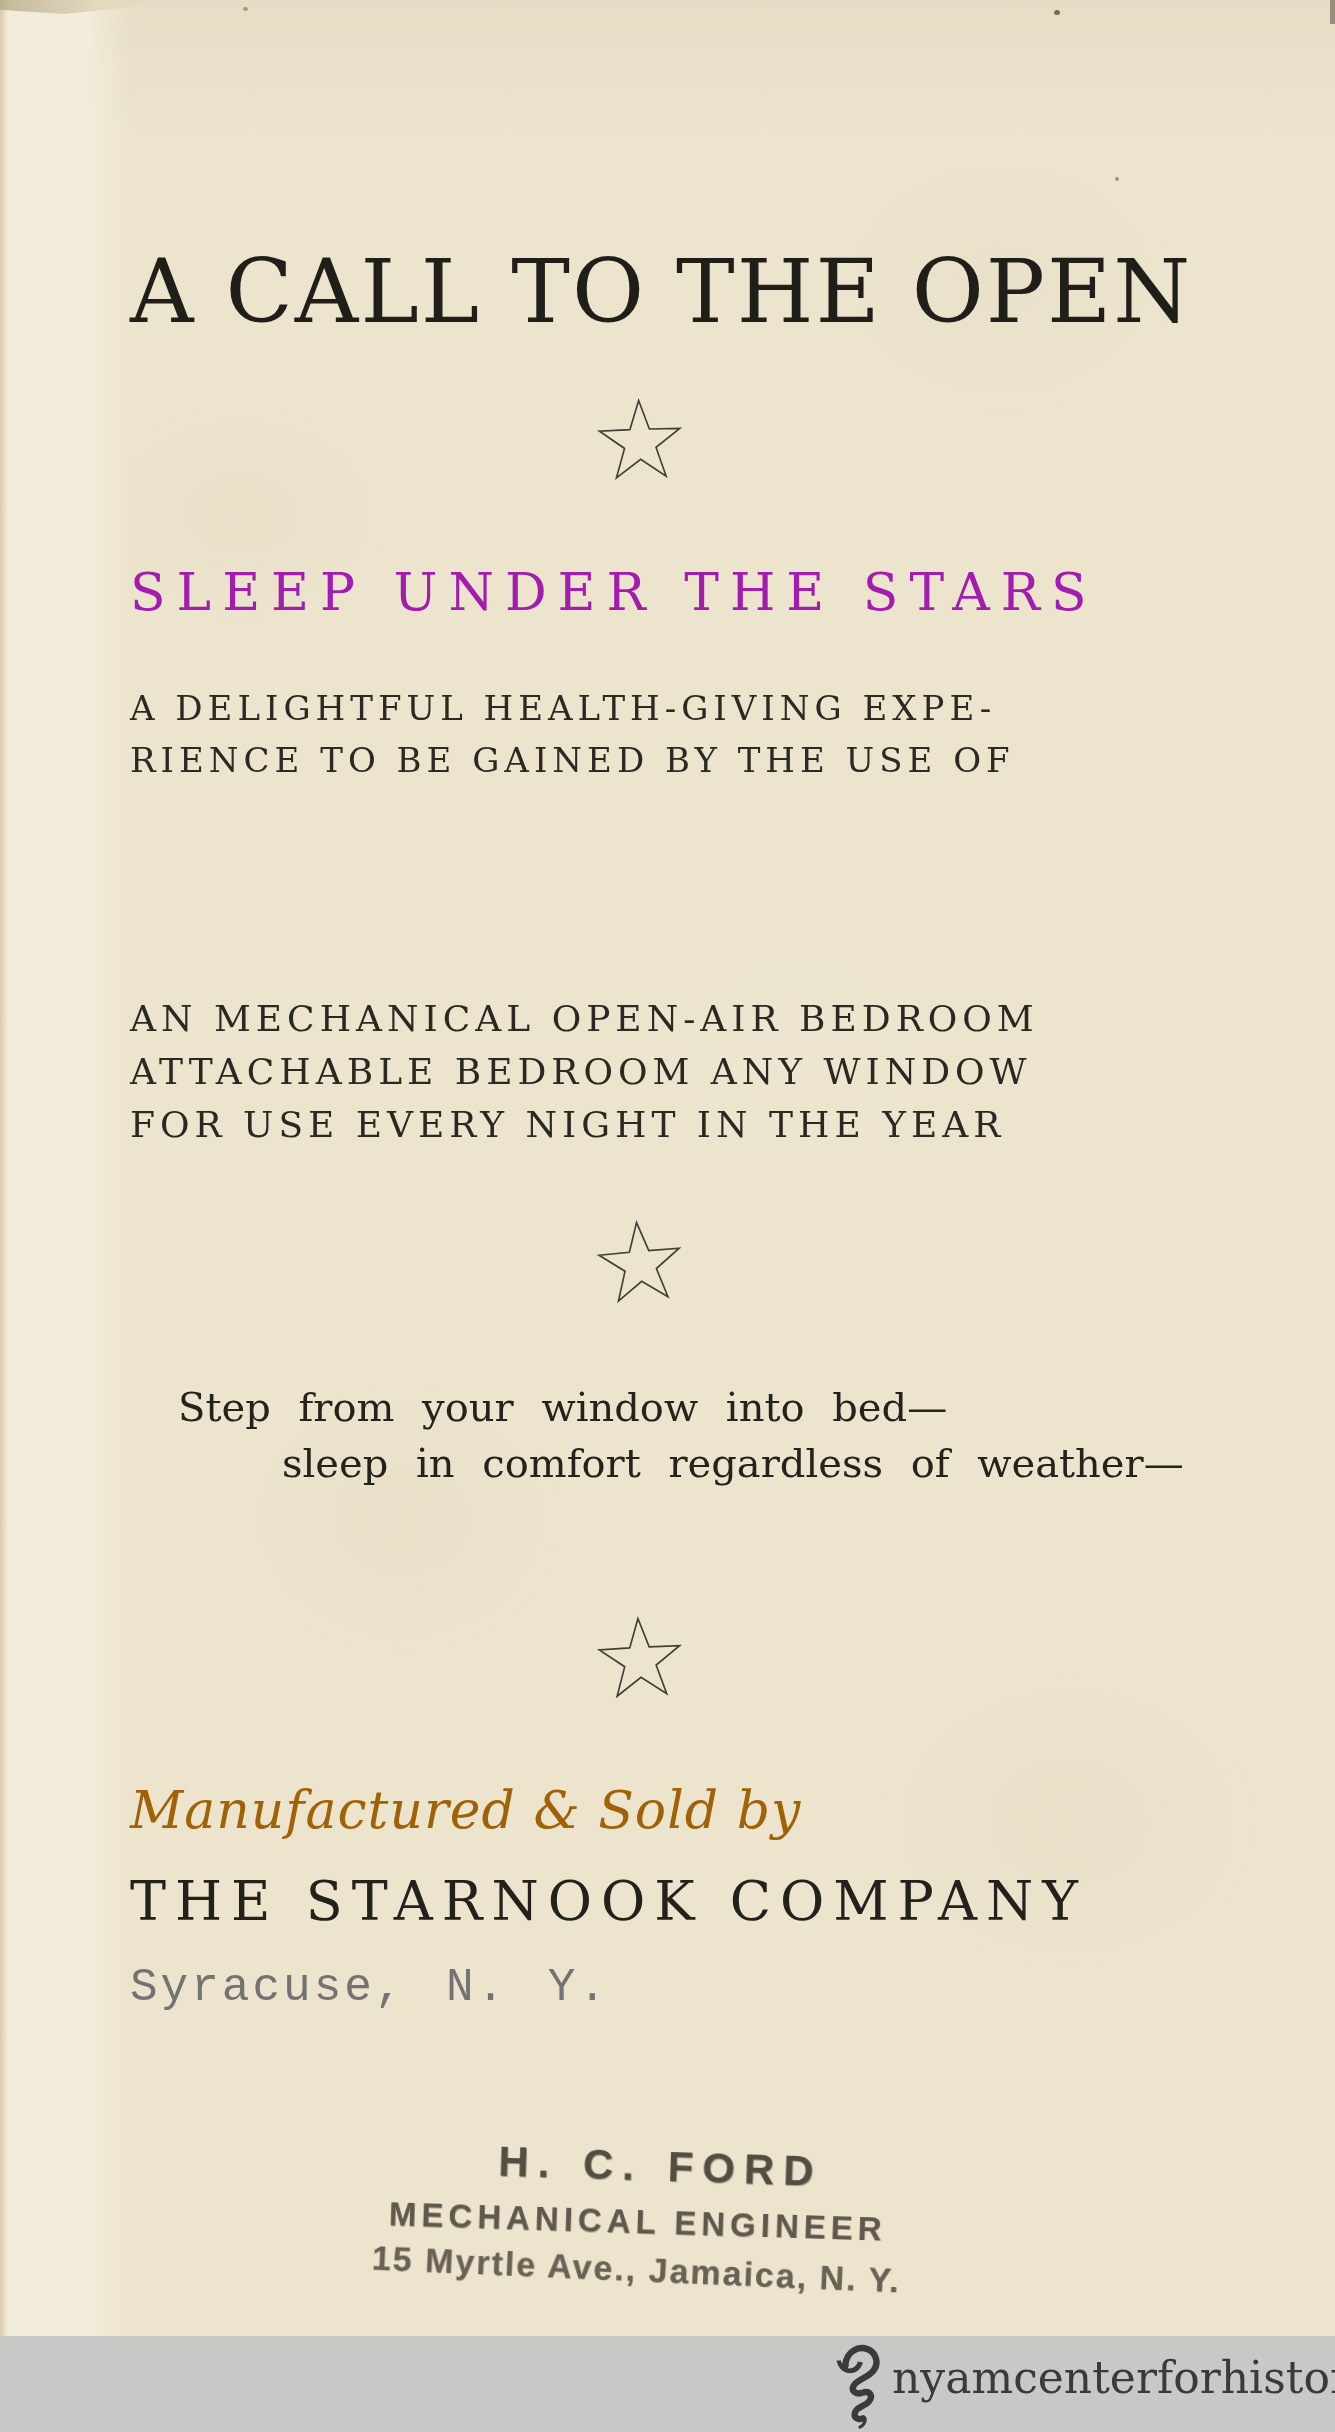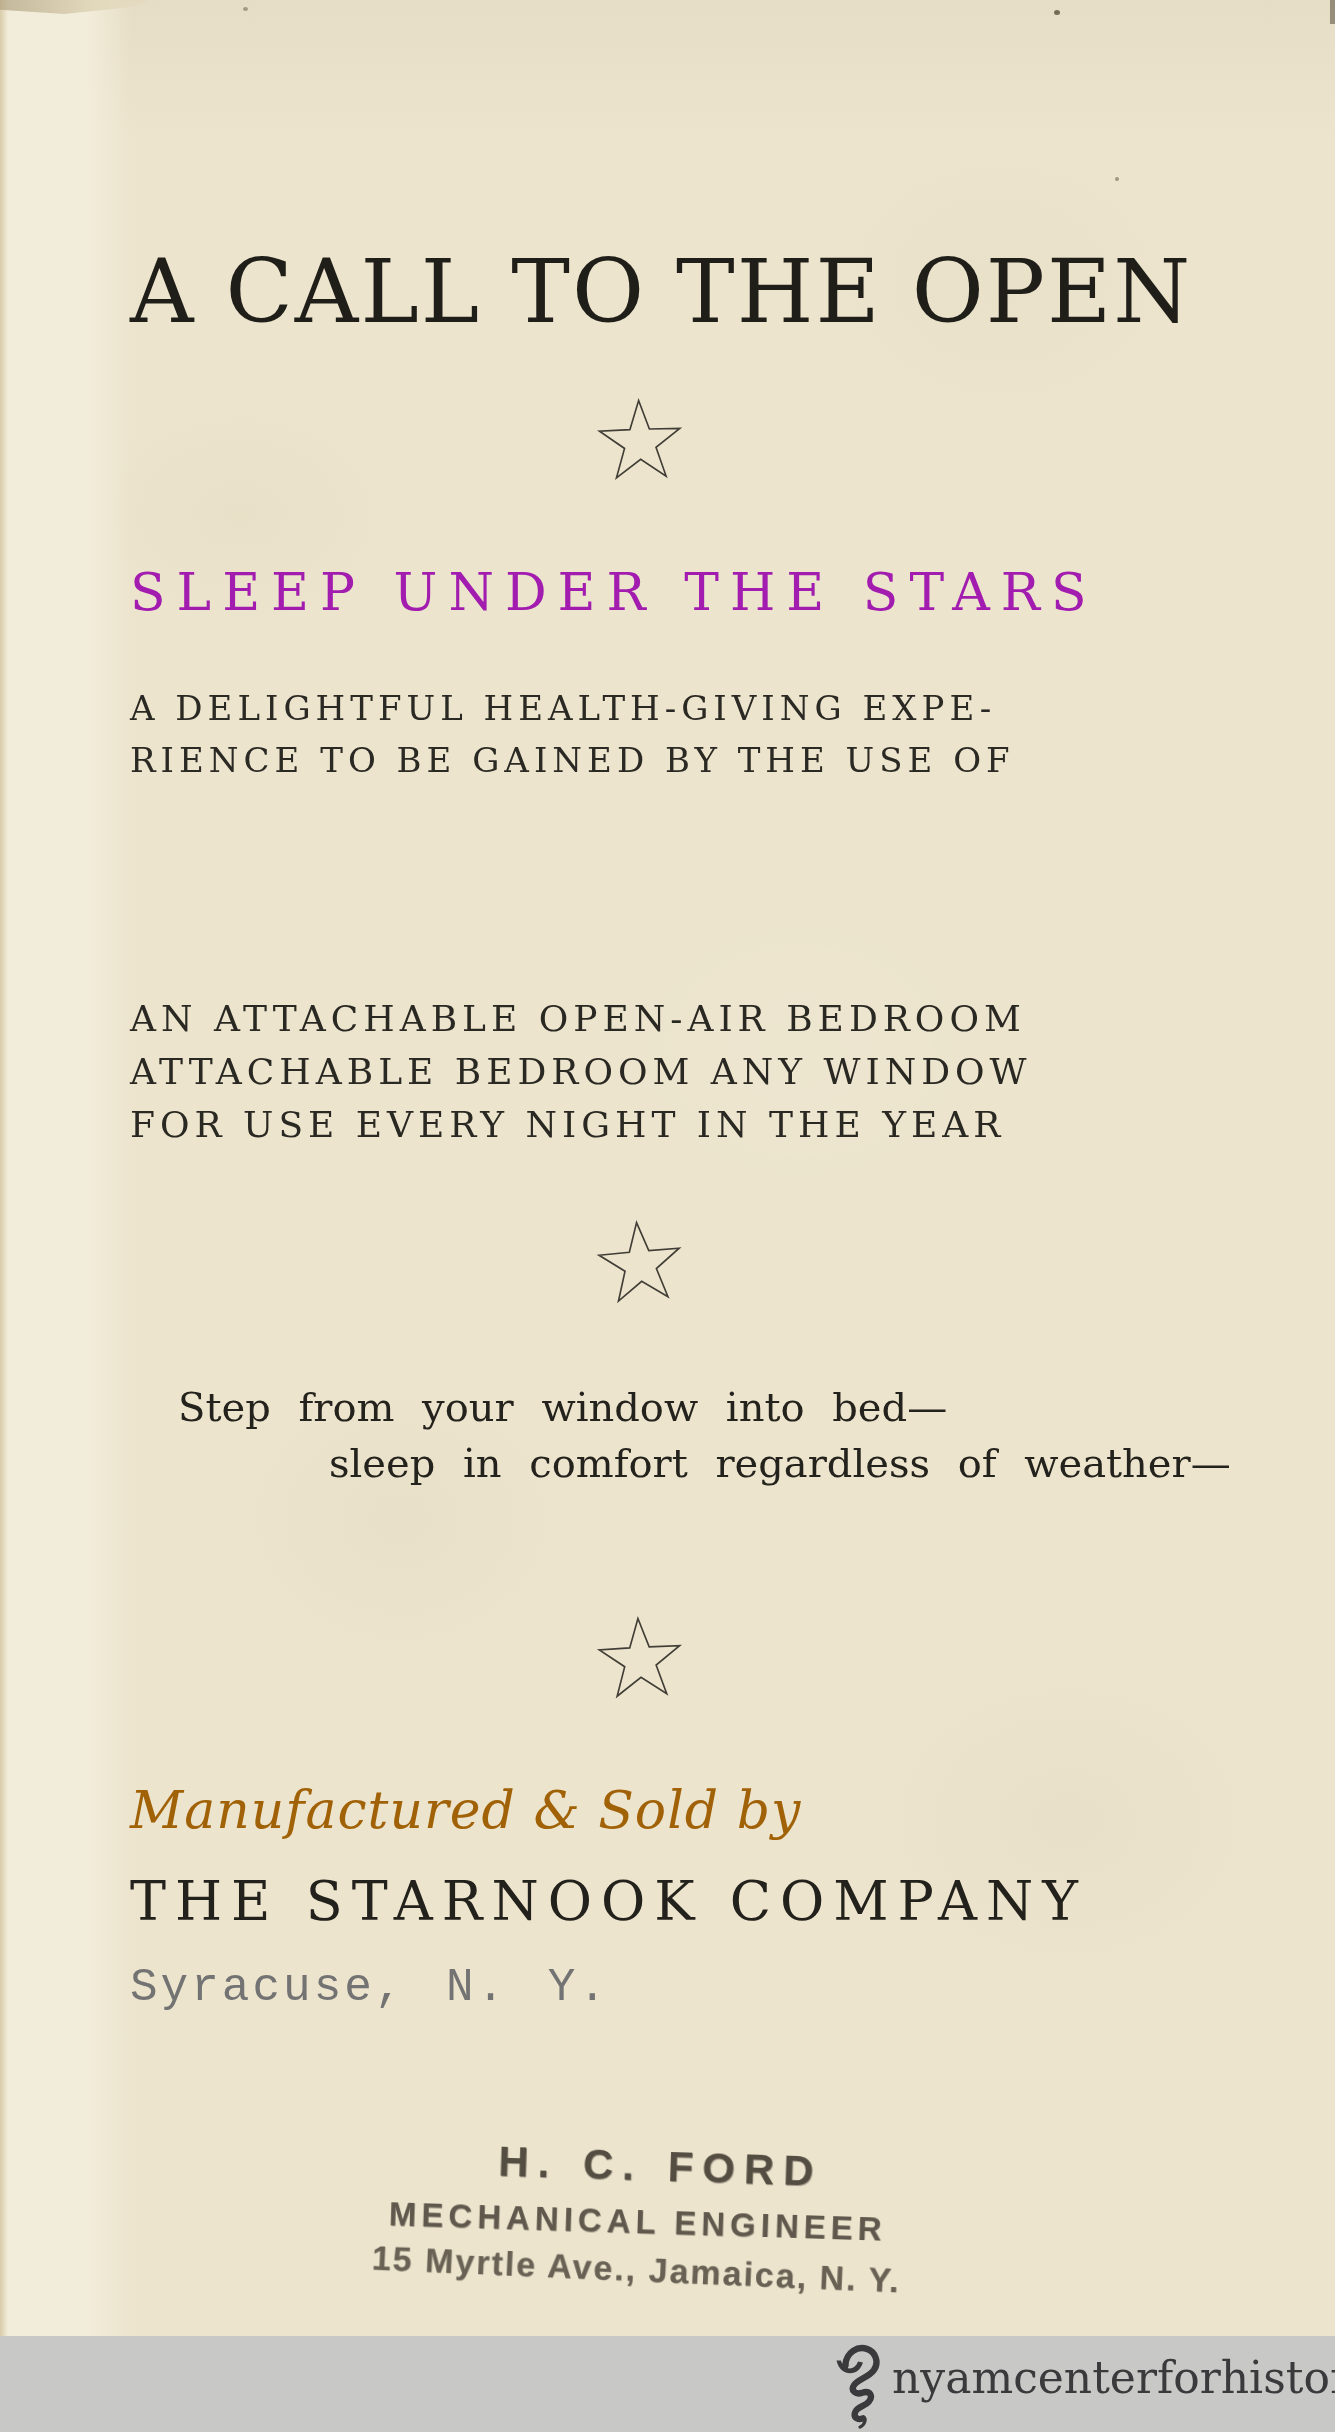--- a/index.html
+++ b/index.html
@@ -28,21 +28,21 @@
   .speck.s3{left:243px;top:7px;width:5px;height:4px;opacity:.5;}
   
   .tx{position:absolute;left:130px;width:1016px;text-align:left;color:#26241e;white-space:nowrap;}
   .title{top:240px;font-size:88px;letter-spacing:2px;color:#201e19;}
   .subtitle{top:562px;font-size:52px;letter-spacing:11px;color:#a21caf;}
   .tagline{top:682px;font-size:34px;letter-spacing:5px;line-height:52px;color:#2b2923;}
   .product{top:818px;font-size:112px;letter-spacing:7px;color:#1e1c17;}
   .desc{top:992px;font-size:36px;letter-spacing:5px;line-height:53px;color:#2a2822;}
   .slogan{position:absolute;font-size:40px;word-spacing:15px;color:#24221c;white-space:nowrap;}
   .slogan.l1{left:178px;top:1384px;}
-  .slogan.l2{left:282px;top:1440px;margin-left:47px;}
+  .slogan.l2{left:282px;top:1440px;}
   .slogan.l3{left:470px;top:1496px;}
   .mfg{top:1780px;font-size:52px;font-style:italic;letter-spacing:1px;color:#a16207;}
   .company{top:1870px;font-size:54px;letter-spacing:9px;color:#23211b;}
   .location{top:1962px;font-size:46px;letter-spacing:3px;word-spacing:10px;color:#737373;font-family:Liberation Mono, monospace;}
   
   .star{position:absolute;width:92px;height:92px;}
   .star polygon{fill:none;stroke:#403e36;stroke-width:1.8;stroke-linejoin:miter;}
   .star.p1{left:594px;top:394px;transform:rotate(-2deg);}
   .star.p2{left:594px;top:1216px;transform:rotate(-5deg);}
   .star.p3{left:594px;top:1612px;transform:rotate(-3deg);}
@@ -88,21 +88,21 @@
 
   <div class="tx subtitle">SLEEP UNDER THE STARS</div>
 
   <div class="tx tagline">
     <div>A DELIGHTFUL HEALTH-GIVING EXPE-</div>
     <div>RIENCE TO BE GAINED BY THE USE OF</div>
   </div>
 
 
   <div class="tx desc">
-    <div>AN ATTACHABLE OPEN-AIR BEDROOM</div>
+    <div>AN MECHANICAL OPEN-AIR BEDROOM</div>
     <div>ATTACHABLE BEDROOM ANY WINDOW</div>
     <div>FOR USE EVERY NIGHT IN THE YEAR</div>
   </div>
 
   <svg class="star p2" viewBox="0 0 100 100">
     <polygon points="50,7 60.6,38.4 93.7,38.8 67.1,58.6 77,90.2 50,71 23,90.2 32.9,58.6 6.3,38.8 39.4,38.4"></polygon>
   </svg>
 
   <div class="slogan l1">Step from your window into bed—</div>
   <div class="slogan l2">sleep in comfort regardless of weather—</div>

